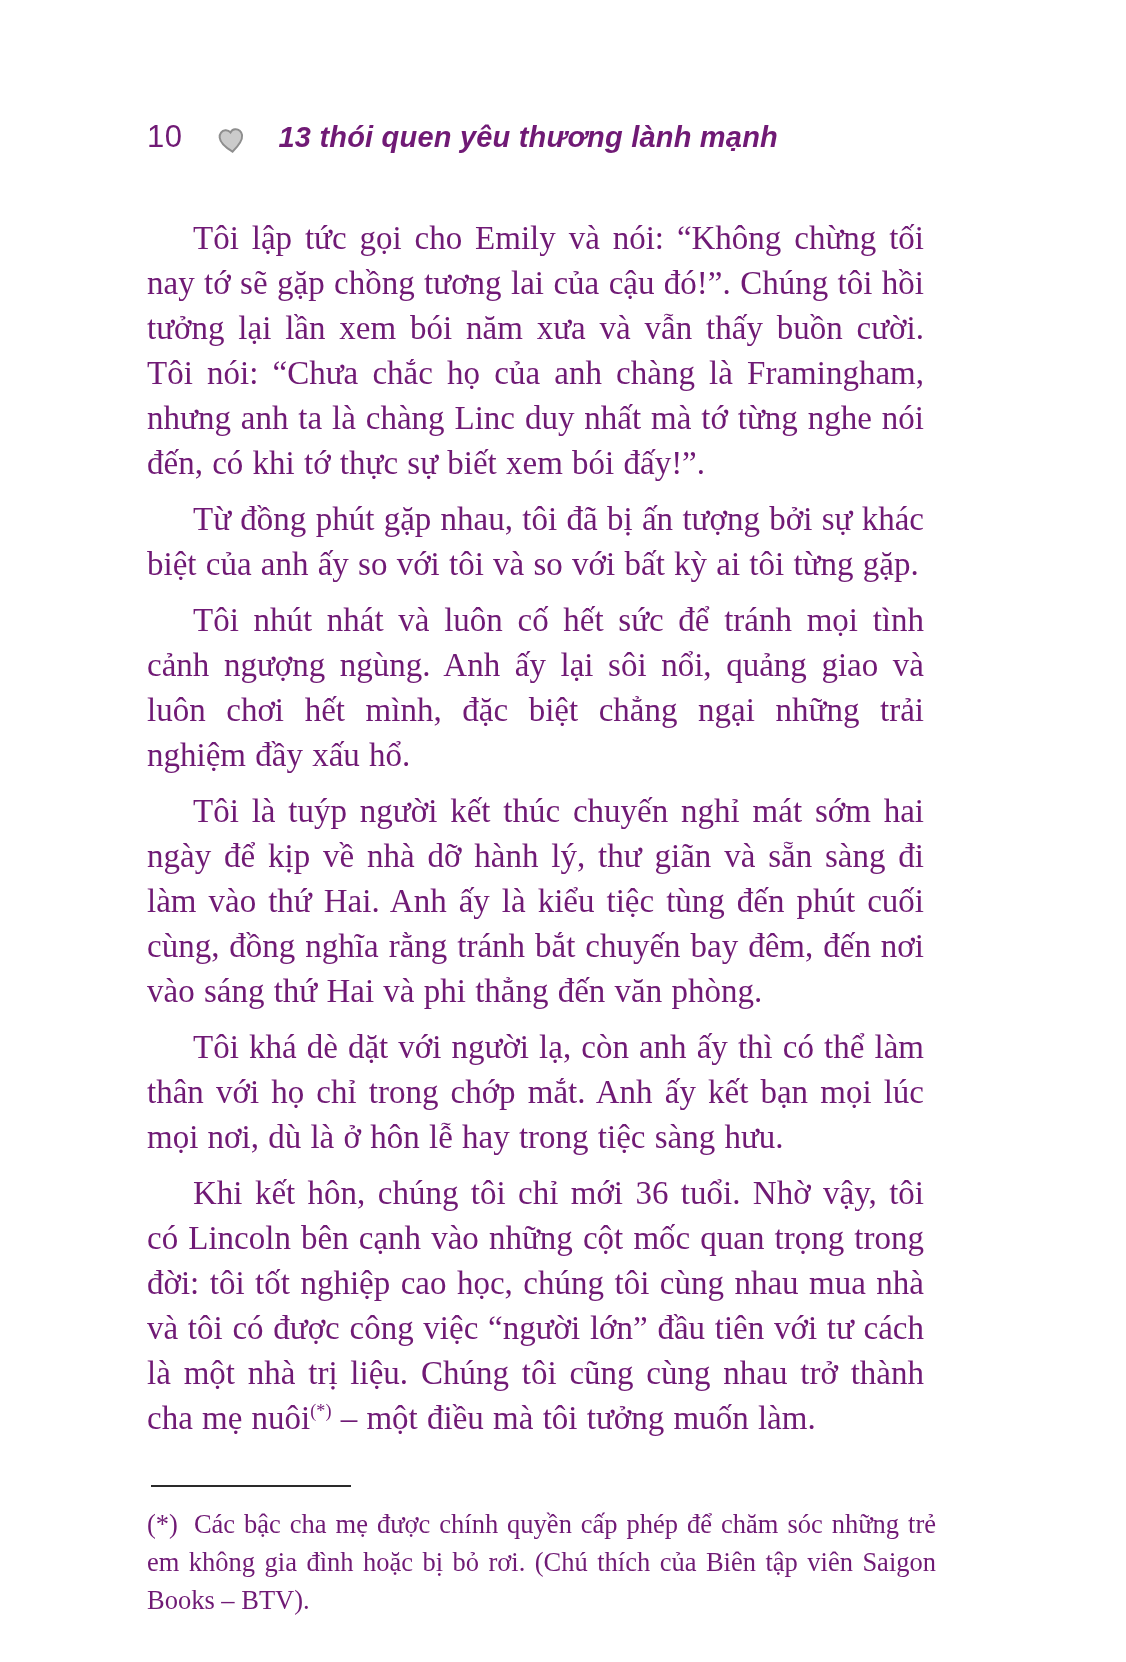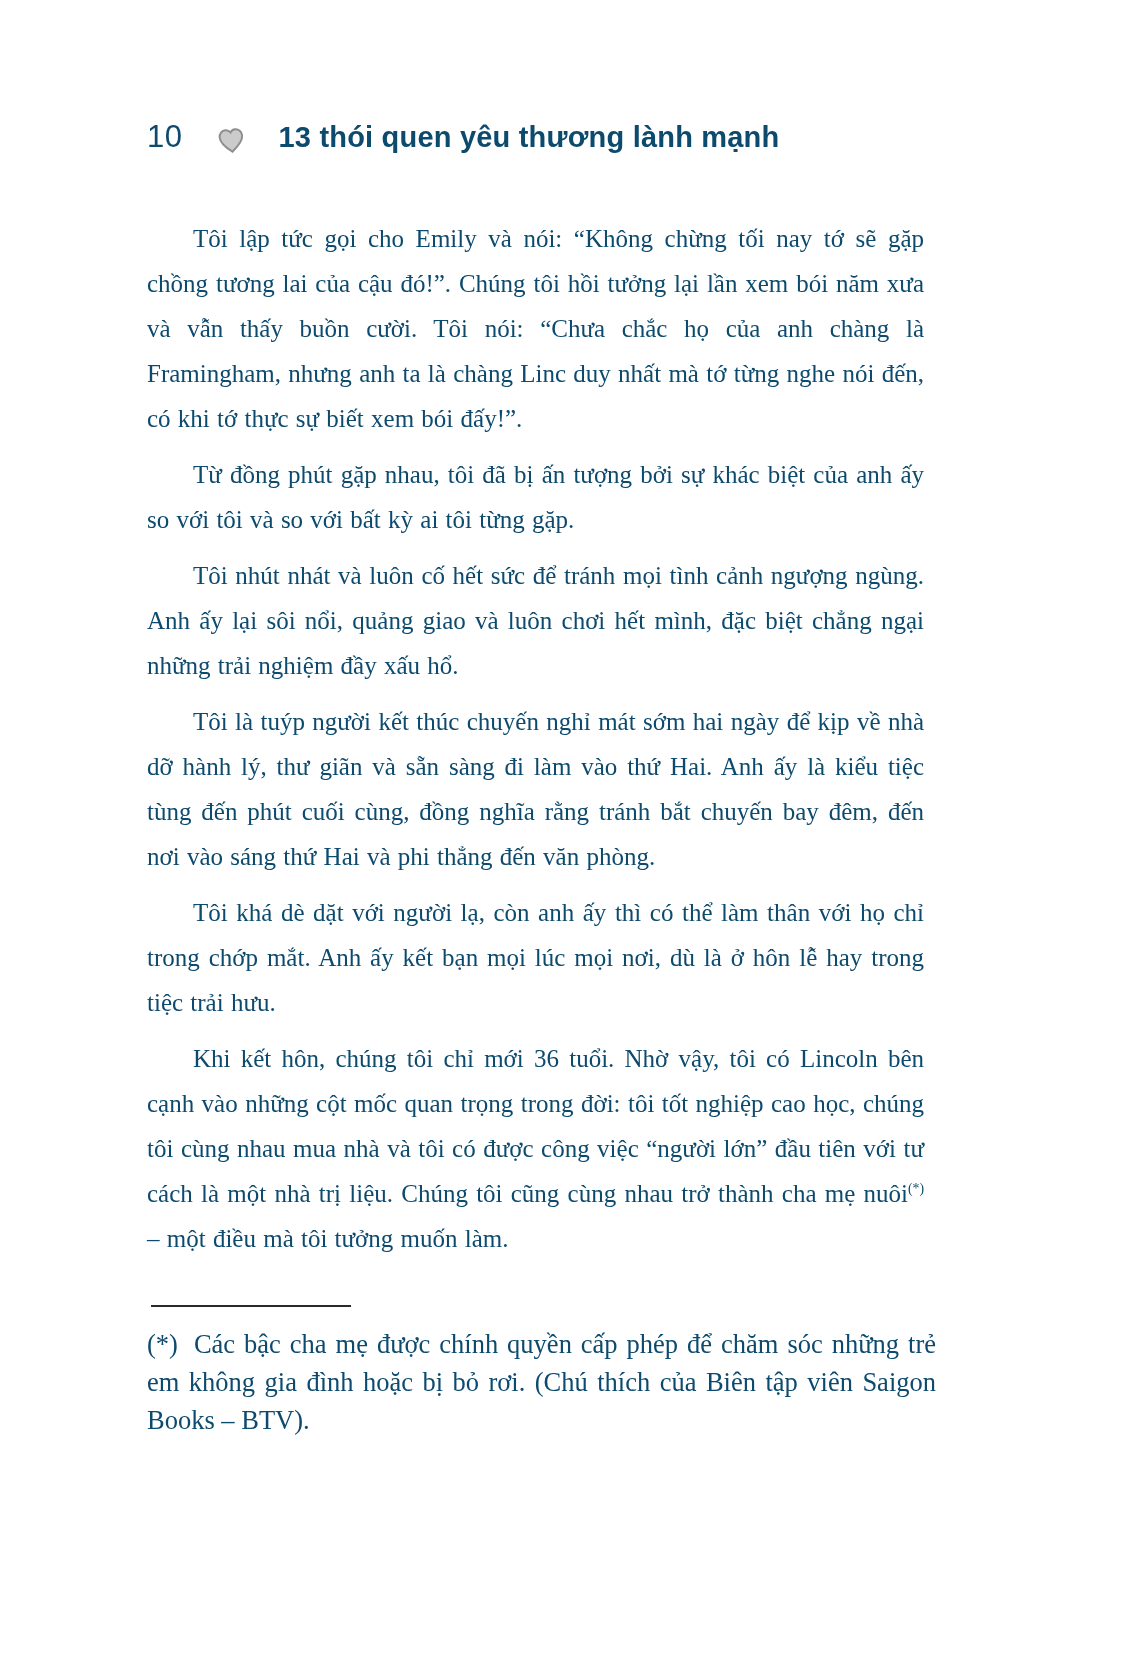--- a/index.html
+++ b/index.html
@@ -6,21 +6,21 @@
     margin: 0;
     padding: 0;
     background: #e8e8e8;
   }
   .page {
     position: relative;
     width: 1126px;
     height: 1662px;
     margin: 0 auto;
     background: #ffffff;
-    color: #0c4a6e;
+    color: #701a75;
     box-sizing: border-box;
     padding: 116px 190px 0 147px;
     font-family: "Liberation Serif", "DejaVu Serif", serif;
     overflow: hidden;
   }
   
   .page-header {
     display: flex;
     align-items: center;
     height: 42px;
@@ -32,27 +32,28 @@
     font-weight: 500;
     letter-spacing: 0.5px;
   }
   .heart-wrap {
     display: inline-flex;
     margin: 0 30px 0 32px;
     transform: rotate(-6deg) translateY(1px);
   }
   .running-title {
     font-size: 29px;
+    font-style: italic;
     font-weight: 600;
     letter-spacing: 0.2px;
   }
   
   .body-text p {
     margin: 0 12px 11px 0;
-    font-size: 25px;
+    font-size: 33px;
     line-height: 45px;
     text-align: justify;
     text-indent: 46px;
     word-spacing: 1px;
   }
   .fn-ref {
     font-size: 0.55em;
     vertical-align: super;
     line-height: 0;
   }
@@ -90,21 +91,21 @@
       </svg>
     </span>
     <span class="running-title">13 thói quen yêu thương lành mạnh</span>
   </header>
 
   <main class="body-text">
     <p>Tôi lập tức gọi cho Emily và nói: “Không chừng tối nay tớ sẽ gặp chồng tương lai của cậu đó!”. Chúng tôi hồi tưởng lại lần xem bói năm xưa và vẫn thấy buồn cười. Tôi nói: “Chưa chắc họ của anh chàng là Framingham, nhưng anh ta là chàng Linc duy nhất mà tớ từng nghe nói đến, có khi tớ thực sự biết xem bói đấy!”.</p>
     <p>Từ đồng phút gặp nhau, tôi đã bị ấn tượng bởi sự khác biệt của anh ấy so với tôi và so với bất kỳ ai tôi từng gặp.</p>
     <p>Tôi nhút nhát và luôn cố hết sức để tránh mọi tình cảnh ngượng ngùng. Anh ấy lại sôi nổi, quảng giao và luôn chơi hết mình, đặc biệt chẳng ngại những trải nghiệm đầy xấu hổ.</p>
     <p>Tôi là tuýp người kết thúc chuyến nghỉ mát sớm hai ngày để kịp về nhà dỡ hành lý, thư giãn và sẵn sàng đi làm vào thứ Hai. Anh ấy là kiểu tiệc tùng đến phút cuối cùng, đồng nghĩa rằng tránh bắt chuyến bay đêm, đến nơi vào sáng thứ Hai và phi thẳng đến văn phòng.</p>
-    <p>Tôi khá dè dặt với người lạ, còn anh ấy thì có thể làm thân với họ chỉ trong chớp mắt. Anh ấy kết bạn mọi lúc mọi nơi, dù là ở hôn lễ hay trong tiệc trải hưu.</p>
+    <p>Tôi khá dè dặt với người lạ, còn anh ấy thì có thể làm thân với họ chỉ trong chớp mắt. Anh ấy kết bạn mọi lúc mọi nơi, dù là ở hôn lễ hay trong tiệc sàng hưu.</p>
     <p><span>Khi kết hôn, chúng tôi chỉ mới 36 tuổi. Nhờ vậy, tôi có Lincoln bên cạnh vào những cột mốc quan trọng trong đời: tôi tốt nghiệp cao học, chúng tôi cùng nhau mua nhà và tôi có được công việc “người lớn” đầu tiên với tư cách là một nhà trị liệu. Chúng tôi cũng cùng nhau trở thành cha mẹ nuôi</span><sup class="fn-ref">(*)</sup><span> – một điều mà tôi tưởng muốn làm.</span></p>
   </main>
 
   <footer class="footnote-section">
     <hr class="fn-rule">
     <p class="footnote"><span class="fn-marker">(*)</span><span>Các bậc cha mẹ được chính quyền cấp phép để chăm sóc những trẻ em không gia đình hoặc bị bỏ rơi. (Chú thích của Biên tập viên Saigon Books – BTV).</span></p>
   </footer>
 
 </div>
 

